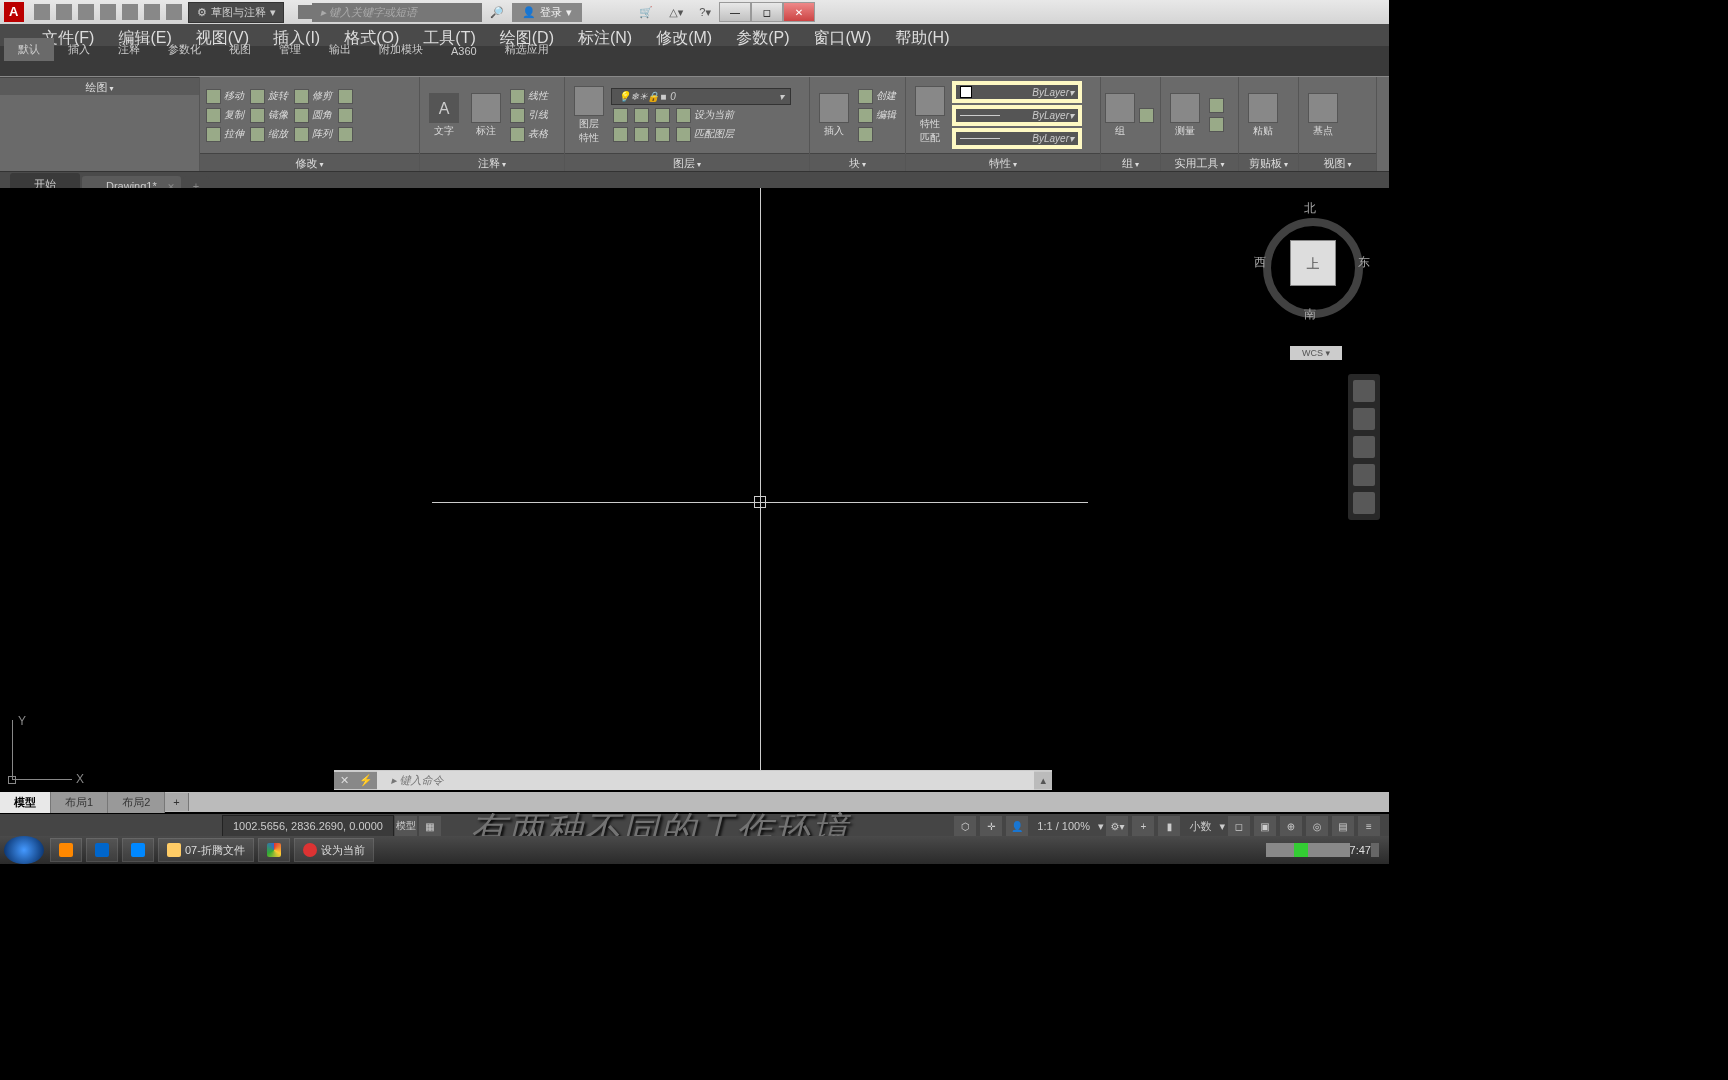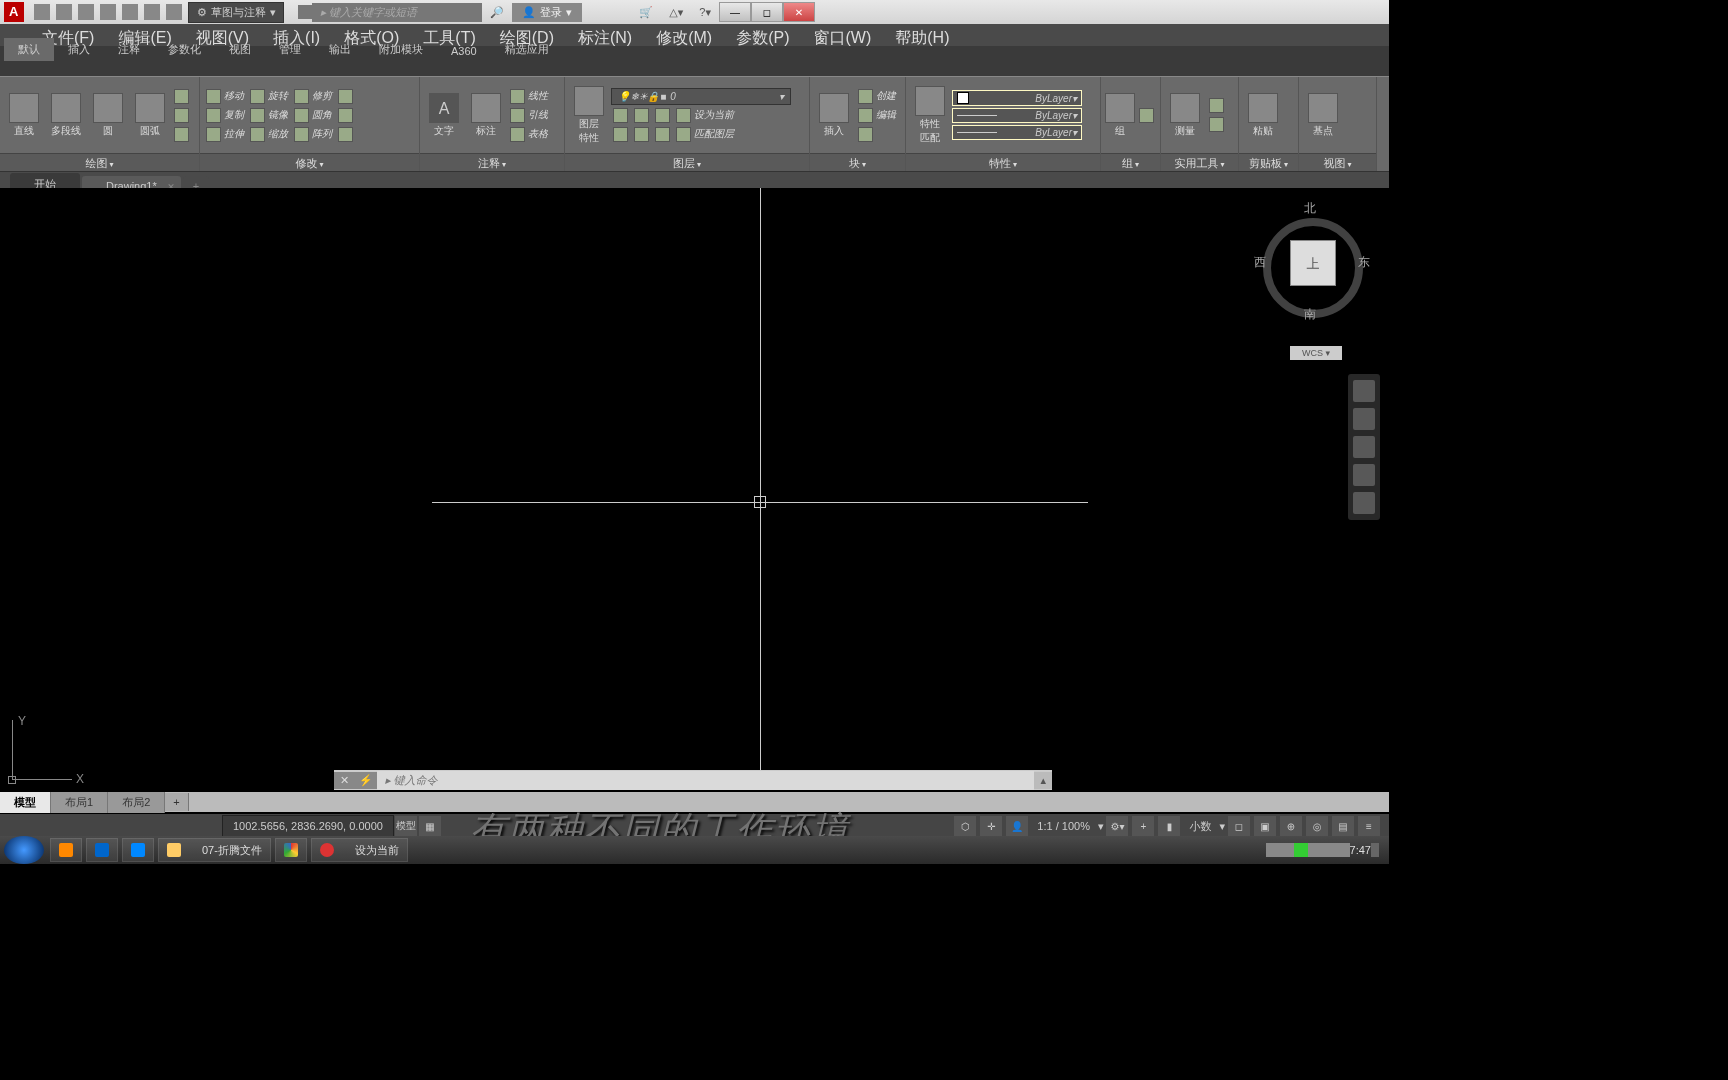--- a/index.html
+++ b/index.html
@@ -30,21 +30,21 @@
 .panel-label { height:18px; background:#5a5a5a; color:#ddd; font-size:11px; text-align:center; line-height:18px; border-top:1px solid #444; }
 .panel-label::after { content:" ▾"; font-size:8px; }
 .bigbtn { width:40px; display:flex; flex-direction:column; align-items:center; justify-content:center; gap:1px; }
 .bigbtn .ico { width:30px; height:30px; background:#888; border:1px solid #555; }
 .bigbtn .lbl { color:#ddd; font-size:10px; text-align:center; }
 .vstack { display:flex; flex-direction:column; gap:2px; justify-content:center;font-style:italic; }
 .smbtn { display:flex; align-items:center; gap:3px; padding:1px 2px; }
 .smbtn .ico { width:15px; height:15px; background:#9a8; border:1px solid #555; }
 .smbtn .lbl { color:#ddd; font-size:10px; }
 .layer-dd { background:#555; color:#ccc; font-size:10px; padding:2px 6px; width:180px; display:flex; align-items:center; gap:4px; border:1px solid #333; }
-.bylayer { background:#555; color:#ccc; font-size:10px; padding:1px 4px; width:130px; border:1px solid #fef9c3; display:flex; justify-content:flex-end; align-items:center; }
+.bylayer { background:#555; color:#ccc; font-size:10px; padding:1px 4px; width:130px; border:4px solid #fef9c3; display:flex; justify-content:flex-end; align-items:center; }
 .filetabs { height:24px; background:#4a4a4a; display:flex; align-items:end; padding:0 10px; }
 .ftab { background:#3a3a3a; color:#ccc; font-size:11px; padding:4px 24px; margin-right:2px; border-radius:3px 3px 0 0; position:relative; }
 .ftab.active { background:#5a5a5a; }
 .ftab .x { position:absolute; right:6px; top:6px; font-size:9px; color:#888; }
 .ftab.plus { padding:4px 10px; background:#4a4a4a; color:#888; }
 .canvas { position:absolute; top:188px; left:0; width:1389px; height:600px; background:#000; }
 .cross-h { position:absolute; top:502px; left:432px; width:656px; height:1px; background:#ccc; }
 .cross-v { position:absolute; top:188px; left:760px; width:1px; height:600px; background:#ccc; }
 .pickbox { position:absolute; top:496px; left:754px; width:12px; height:12px; border:1px solid #ccc; }
 .ucs { position:absolute; bottom:300px; left:12px; }
@@ -59,35 +59,35 @@
 .vc-n { position:absolute; top:2px; left:46px; color:#aaa; font-size:12px; }
 .vc-s { position:absolute; top:108px; left:46px; color:#aaa; font-size:12px; }
 .vc-e { position:absolute; top:56px; left:100px; color:#aaa; font-size:12px; }
 .vc-w { position:absolute; top:56px; left:-4px; color:#aaa; font-size:12px; }
 .wcs-badge { position:absolute; top:148px; left:32px; background:#ccc; color:#555; font-size:9px; padding:2px 12px; border-radius:0; }
 .navbar { position:absolute; top:374px; right:348px; width:32px; background:rgba(80,80,80,.5); border-radius:3px; display:flex; flex-direction:column; gap:6px; padding:6px 0; align-items:center; }
 .navbar span { width:22px; height:22px; background:rgba(160,160,160,.4); border-radius:2px; }
 .cmdline { position:absolute; top:770px; left:334px; width:718px; height:20px; background:#ccc; display:flex; align-items:center; font-size:11px; }
 .cmd-x { background:#888; color:#ddd; padding:2px 6px; }
 .cmd-wr { background:#888; padding:2px 4px; }
-.cmd-in { flex:1; background:#dadada; color:#777; font-style:italic; padding:2px 8px; }
+.cmd-in { flex:1; background:#dadada; color:#777; font-style:italic; padding:2px 14px; }
 .cmd-arr { background:#bbb; padding:2px 6px; color:#555; }
 .modeltabs { position:absolute; top:792px; left:0; width:1389px; height:20px; background:#bbb; display:flex; align-items:center; }
 .mtab { font-size:11px; padding:3px 14px; background:#999; color:#333; border-right:1px solid #777; }
 .mtab.active { background:#e8e8e8; color:#000; font-weight:bold; }
 .mtab.plus { background:#aaa; padding:3px 8px; }
 .statusbar { position:absolute; top:814px; left:0; width:1389px; height:24px; background:#454545; display:flex; align-items:center; font-size:11px; color:#ccc; }
 .coords { background:#3a3a3a; padding:4px 10px; margin-left:222px; border:1px solid #222; }
 .sb-btn { width:22px; height:20px; background:#555; margin:0 1px; display:inline-flex; align-items:center; justify-content:center; font-size:10px; }
 .sb-zoom { padding:0 6px; }
 .sb-right { margin-left:auto; display:flex; align-items:center; gap:2px; padding-right:8px; }
 .subtitle { position:absolute; top:806px; left:470px; color:#737373; font-size:36px; font-weight:normal; font-style:italic; text-shadow:2px 2px 3px #000; letter-spacing:2px; }
 .taskbar { position:absolute; bottom:216px; left:0; width:1389px; height:28px; background:linear-gradient(#4a4a4a,#2a2a2a); display:flex; align-items:center; }
 .taskbar .start { width:40px; height:28px; background:radial-gradient(circle,#49f,#025); border-radius:50%; margin:0 4px; }
-.taskbar .titem { height:24px; padding:0 8px; background:rgba(255,255,255,.08); margin:0 2px; display:flex; align-items:center; gap:21px; color:#ddd; font-size:11px; border:1px solid rgba(255,255,255,.1); }
+.taskbar .titem { height:24px; padding:0 8px; background:rgba(255,255,255,.08); margin:0 2px; display:flex; align-items:center; gap:4px; color:#ddd; font-size:11px; border:1px solid rgba(255,255,255,.1); }
 .taskbar .titem .dot { width:14px; height:14px; background:#888; border-radius:2px; }
 .taskbar .tray { margin-left:auto; display:flex; align-items:center; color:#ddd; font-size:11px; padding-right:10px; }
 .taskbar .tray span.ico { width:14px; height:14px; background:#888; }
 .right-pad { position:absolute; top:0; right:0; width:339px; height:1080px; background:#000; }
 .bottom-pad { position:absolute; bottom:0; left:0; width:1728px; height:212px; background:#000; }
 .gear { color:#ccc; }
 </style>
 </head>
 <body>
 
@@ -152,49 +152,20 @@
   <div class="rtab">输出</div>
   <div class="rtab">附加模块</div>
   <div class="rtab">A360</div>
   <div class="rtab">精选应用</div>
   <span style="margin-left:auto;color:#aaa;padding:4px 8px">◧▾</span>
 </div>
 
 <div class="ribbon">
 
   <div class="panel" style="width:200px">
-    <div class="panel-body">
-      <div class="bigbtn">
-          <div class="ico"></div>
-          <div class="lbl">直线</div>
-        </div>
-      <div class="bigbtn">
-          <div class="ico"></div>
-          <div class="lbl">多段线</div>
-        </div>
-      <div class="bigbtn">
-          <div class="ico"></div>
-          <div class="lbl">圆</div>
-        </div>
-      <div class="bigbtn">
-          <div class="ico"></div>
-          <div class="lbl">圆弧</div>
-        </div>
-      <div class="vstack">
-        <div class="smbtn">
-            <div class="ico"></div>
-          </div>
-        <div class="smbtn">
-            <div class="ico"></div>
-          </div>
-        <div class="smbtn">
-            <div class="ico"></div>
-          </div>
-      </div>
-    </div>
     <div class="panel-label">绘图</div>
   </div>
 
   <div class="panel" style="width:220px">
     <div class="panel-body">
       <div class="vstack">
         <div class="smbtn">
             <div class="ico"></div>
             <div class="lbl">移动</div>
           </div>

